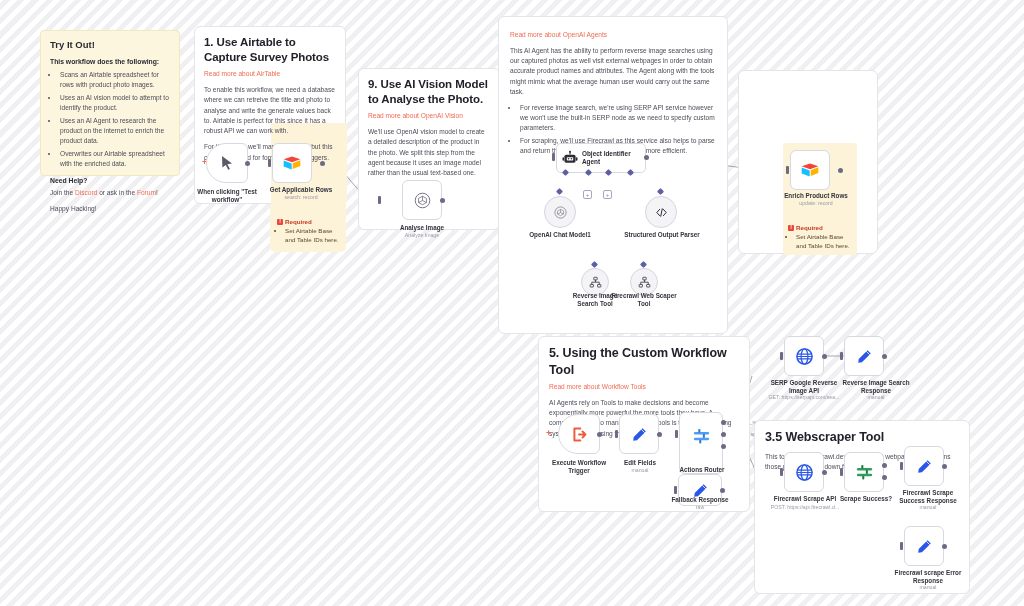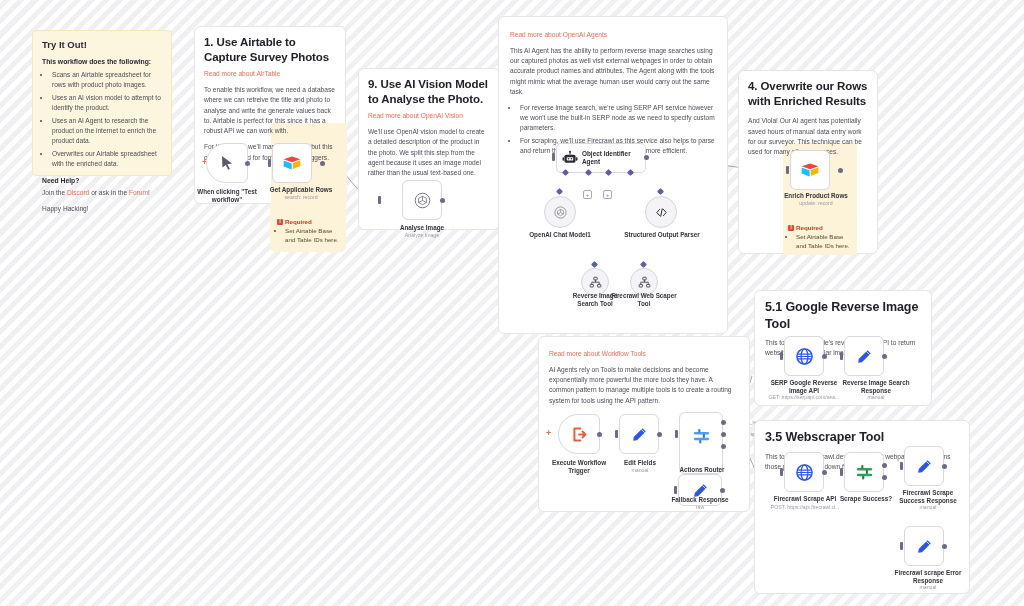--- a/index.html
+++ b/index.html
@@ -193,21 +193,21 @@
     <text class="portlabel v" x="549" y="180">Chat Model</text>
     <text class="portlabel v" x="578" y="180">Memory</text>
     <text class="portlabel v" x="600" y="180">Tool</text>
     <text class="portlabel v" x="623" y="180">Output Parser</text>
     <text class="portlabel v" x="551" y="190">Model</text>
     <text class="portlabel v" x="645" y="193">Output Parser</text>
     <text class="portlabel v" x="589" y="255">Tool</text>
     <text class="portlabel v" x="637" y="255">Tool</text>
   </svg>
 
-  <div class="panel note" style="left:32px;top:30px;width:140px;height:146px;padding:8px 9px;">
+  <div class="panel note" style="left:40px;top:30px;width:140px;height:146px;padding:8px 9px;">
     <h3 style="font-size:9.5px;margin-bottom:5px;">Try It Out!</h3>
     <h3 style="font-size:6.8px;">This workflow does the following:</h3>
     <ul>
       <li>Scans an Airtable spreadsheet for rows with product photo images.</li>
       <li>Uses an AI vision model to attempt to identify the product.</li>
       <li>Uses an AI Agent to research the product on the internet to enrich the product data.</li>
       <li>Overwrites our Airtable spreadsheet with the enriched data.</li>
     </ul>
     <h3 style="font-size:6.8px;margin-top:7px;">Need Help?</h3>
     <p style="margin-top:2px;"><span>Join the </span><span class="linky">Discord</span><span> or ask in the </span><span class="linky">Forum</span><span>!</span></p>
@@ -341,24 +341,20 @@
       <rect x="7.4" y="2" width="5.2" height="4" rx="0.7" fill="none" stroke="#2c2c36" stroke-width="1.2"></rect>
       <rect x="1.8" y="13" width="5" height="4" rx="0.7" fill="none" stroke="#2c2c36" stroke-width="1.2"></rect>
       <rect x="13.2" y="13" width="5" height="4" rx="0.7" fill="none" stroke="#2c2c36" stroke-width="1.2"></rect>
       <path d="M10 6 L10 9.5 M4.3 13 L4.3 9.5 L15.7 9.5 L15.7 13" fill="none" stroke="#2c2c36" stroke-width="1.2"></path>
     </svg>
   </div>
   <div class="nodelabel" style="left:611px;top:292px;width:66px;">Firecrawl Web Scaper Tool</div>
 
   <div class="panel" style="left:738px;top:70px;width:140px;height:184px;">
     <div class="zone" style="left:44px;top:72px;width:74px;height:112px;border-radius:4px;"></div>
-    <div style="position:relative;padding:8px 9px;">
-      <h2>4. Overwrite our Rows with Enriched Results</h2>
-      <p class="lead" style="margin-top:7px;">And Viola! Our AI agent has potentially saved hours of manual data entry work for our surveyor. This technique can be used for many other usecases.</p>
-    </div>
   </div>
   <div class="inport" style="left:786px;top:166px;"></div>
   <div class="node" style="left:790px;top:150px;">
     <svg class="ico" width="20" height="17" viewBox="0 0 24 20">
       <path d="M2 5 L12 1.5 L22 5 L12 8.5 Z" fill="#f5433b"></path>
       <path d="M12.8 9.6 L22 6.1 L22 13 L12.8 16.6 Z" fill="#fcb400"></path>
       <path d="M2 6.4 L11.6 9.9 L11.6 17.2 L2 13.6 Z" fill="#18bfff"></path>
     </svg>
   </div>
   <div class="port" style="left:838px;top:168px;"></div>
@@ -368,20 +364,21 @@
     <div class="reqtitle">
       <span class="sq"></span>
       <span>Required</span>
     </div>
     <ul>
       <li>Set Airtable Base and Table IDs here.</li>
     </ul>
   </div>
 
   <div class="panel" style="left:538px;top:336px;width:212px;height:176px;padding:8px 10px;">
+    <h2 class="big">5. Using the Custom Workflow Tool</h2>
     <a class="readmore" style="margin-top:4px;">Read more about Workflow Tools</a>
     <p class="lead">AI Agents rely on Tools to make decisions and become exponentially more powerful the more tools they have. A common pattern to manage multiple tools is to create a routing system for tools using the API pattern.</p>
   </div>
 
   <div class="plus" style="left:546px;top:429px;">+</div>
   <div class="node trigger" style="left:558px;top:414px;">
     <svg class="ico" width="17" height="17" viewBox="0 0 20 20">
       <path d="M11 3 L4 3 L4 17 L11 17" fill="none" stroke="#f05a3c" stroke-width="2.3" stroke-linecap="round" stroke-linejoin="round"></path>
       <path d="M9.5 10 L17 10 M13.5 6.4 L17 10 L13.5 13.6" fill="none" stroke="#f05a3c" stroke-width="2.3" stroke-linecap="round" stroke-linejoin="round"></path>
     </svg>
@@ -419,24 +416,20 @@
   <div class="node" style="left:678px;top:474px;width:44px;height:32px;">
     <svg class="ico" width="17" height="17" viewBox="0 0 20 20">
       <path d="M13.6 2.6 L17.4 6.4 L7 16.8 L2.6 17.4 L3.2 13 Z" fill="#2a57e8"></path>
       <path d="M12.2 4 L16 7.8" stroke="#ffffff" stroke-width="1" fill="none"></path>
     </svg>
   </div>
   <div class="port" style="left:720px;top:488px;"></div>
   <div class="nodelabel" style="left:664px;top:496px;width:72px;">Fallback Response</div>
   <div class="nodesub" style="left:664px;top:504px;width:72px;">raw</div>
 
-  <div class="panel" style="left:754px;top:290px;width:178px;height:116px;padding:8px 10px;">
-    <h2 class="big">5.1 Google Reverse Image Tool</h2>
-    <p class="lead">This tool uses Google's reverse image API to return websites where similar images are found.</p>
-  </div>
   <div class="inport" style="left:780px;top:352px;"></div>
   <div class="node" style="left:784px;top:336px;">
     <svg class="ico" width="19" height="19" viewBox="0 0 20 20">
       <circle cx="10" cy="10" r="8" fill="none" stroke="#2a57e8" stroke-width="1.5"></circle>
       <ellipse cx="10" cy="10" rx="3.6" ry="8" fill="none" stroke="#2a57e8" stroke-width="1.3"></ellipse>
       <path d="M2.3 7.4 L17.7 7.4 M2.3 12.6 L17.7 12.6 M2 10 L18 10" stroke="#2a57e8" stroke-width="1.3" fill="none"></path>
     </svg>
   </div>
   <div class="port" style="left:822px;top:354px;"></div>
   <div class="nodelabel" style="left:770px;top:379px;width:68px;">SERP Google Reverse Image API</div>

